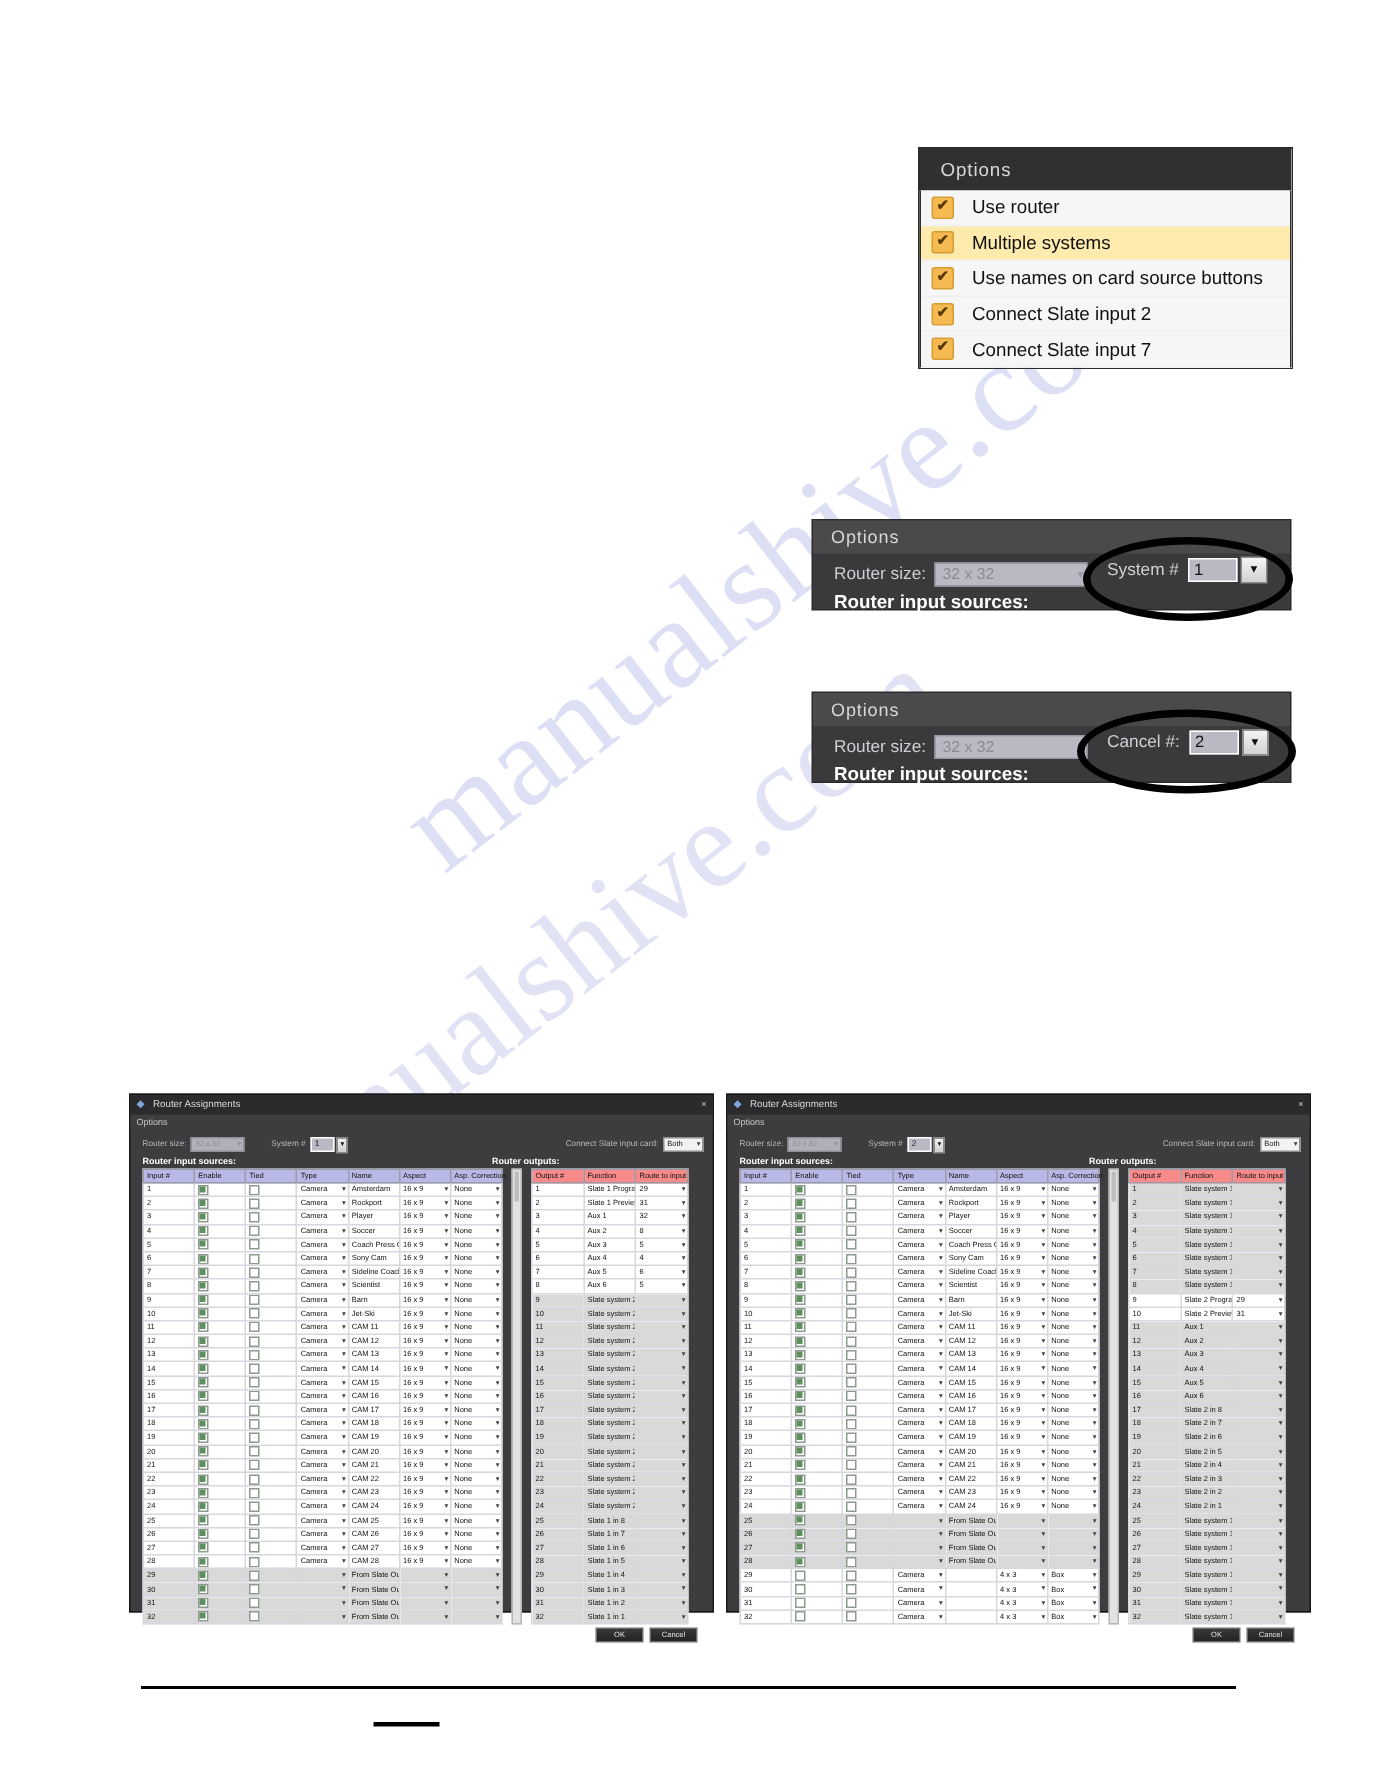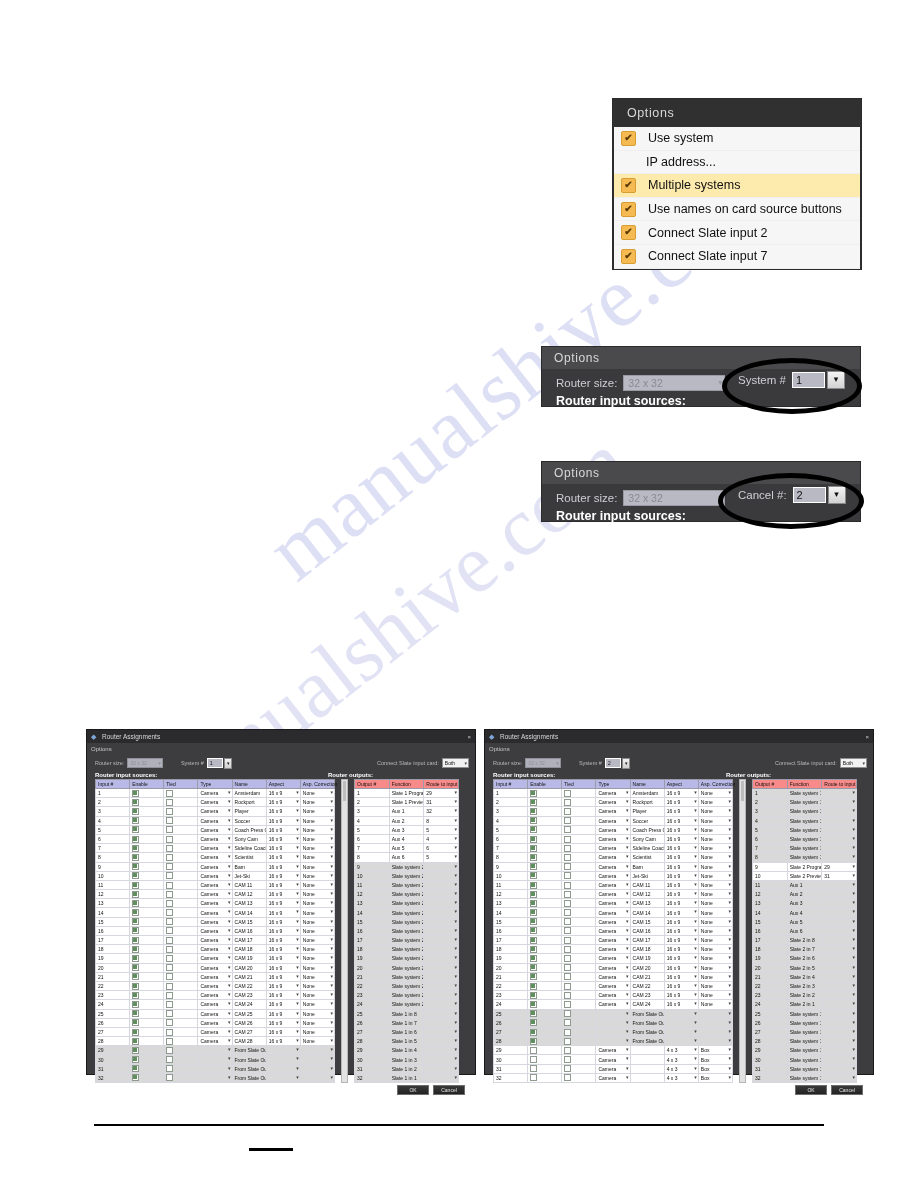--- a/index.html
+++ b/index.html
@@ -155,25 +155,21 @@
 <div class="page">
 
   <div class="wm">manualshive.com</div>
   <div class="wm2">manualshive.com</div>
 
   <div class="dlg" id="options-menu">
     <div class="dlg-title">Options</div>
     <div class="menu-body" id="options-menu-body">
         <div class="menu-item">
           <span class="menu-chk">✔</span>
-          <span class="menu-label">Use system</span>
-        </div>
-        <div class="menu-item">
-          <span class="menu-chk empty"></span>
-          <span class="menu-label">IP address...</span>
+          <span class="menu-label">Use router</span>
         </div>
         <div class="menu-item sel">
           <span class="menu-chk">✔</span>
           <span class="menu-label">Multiple systems</span>
         </div>
         <div class="menu-item">
           <span class="menu-chk">✔</span>
           <span class="menu-label">Use names on card source buttons</span>
         </div>
         <div class="menu-item">

